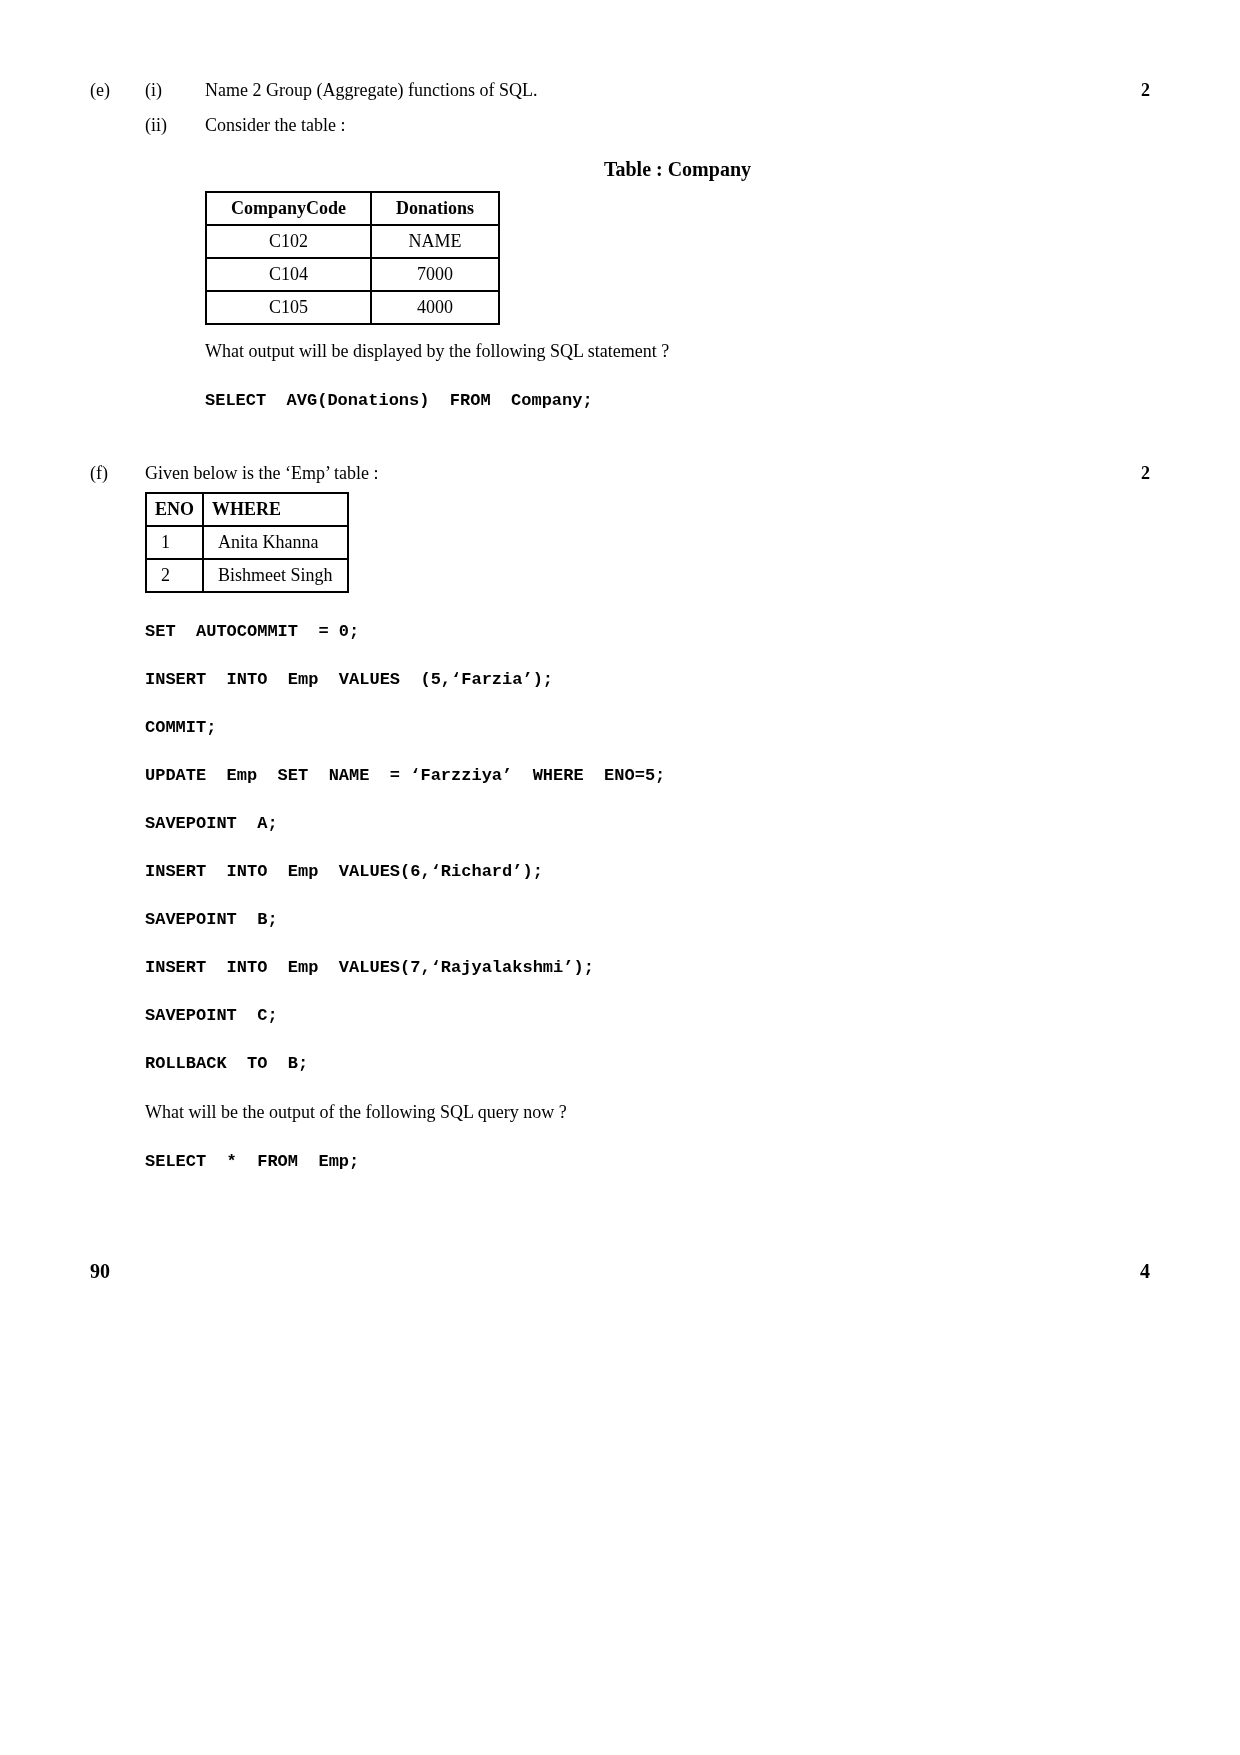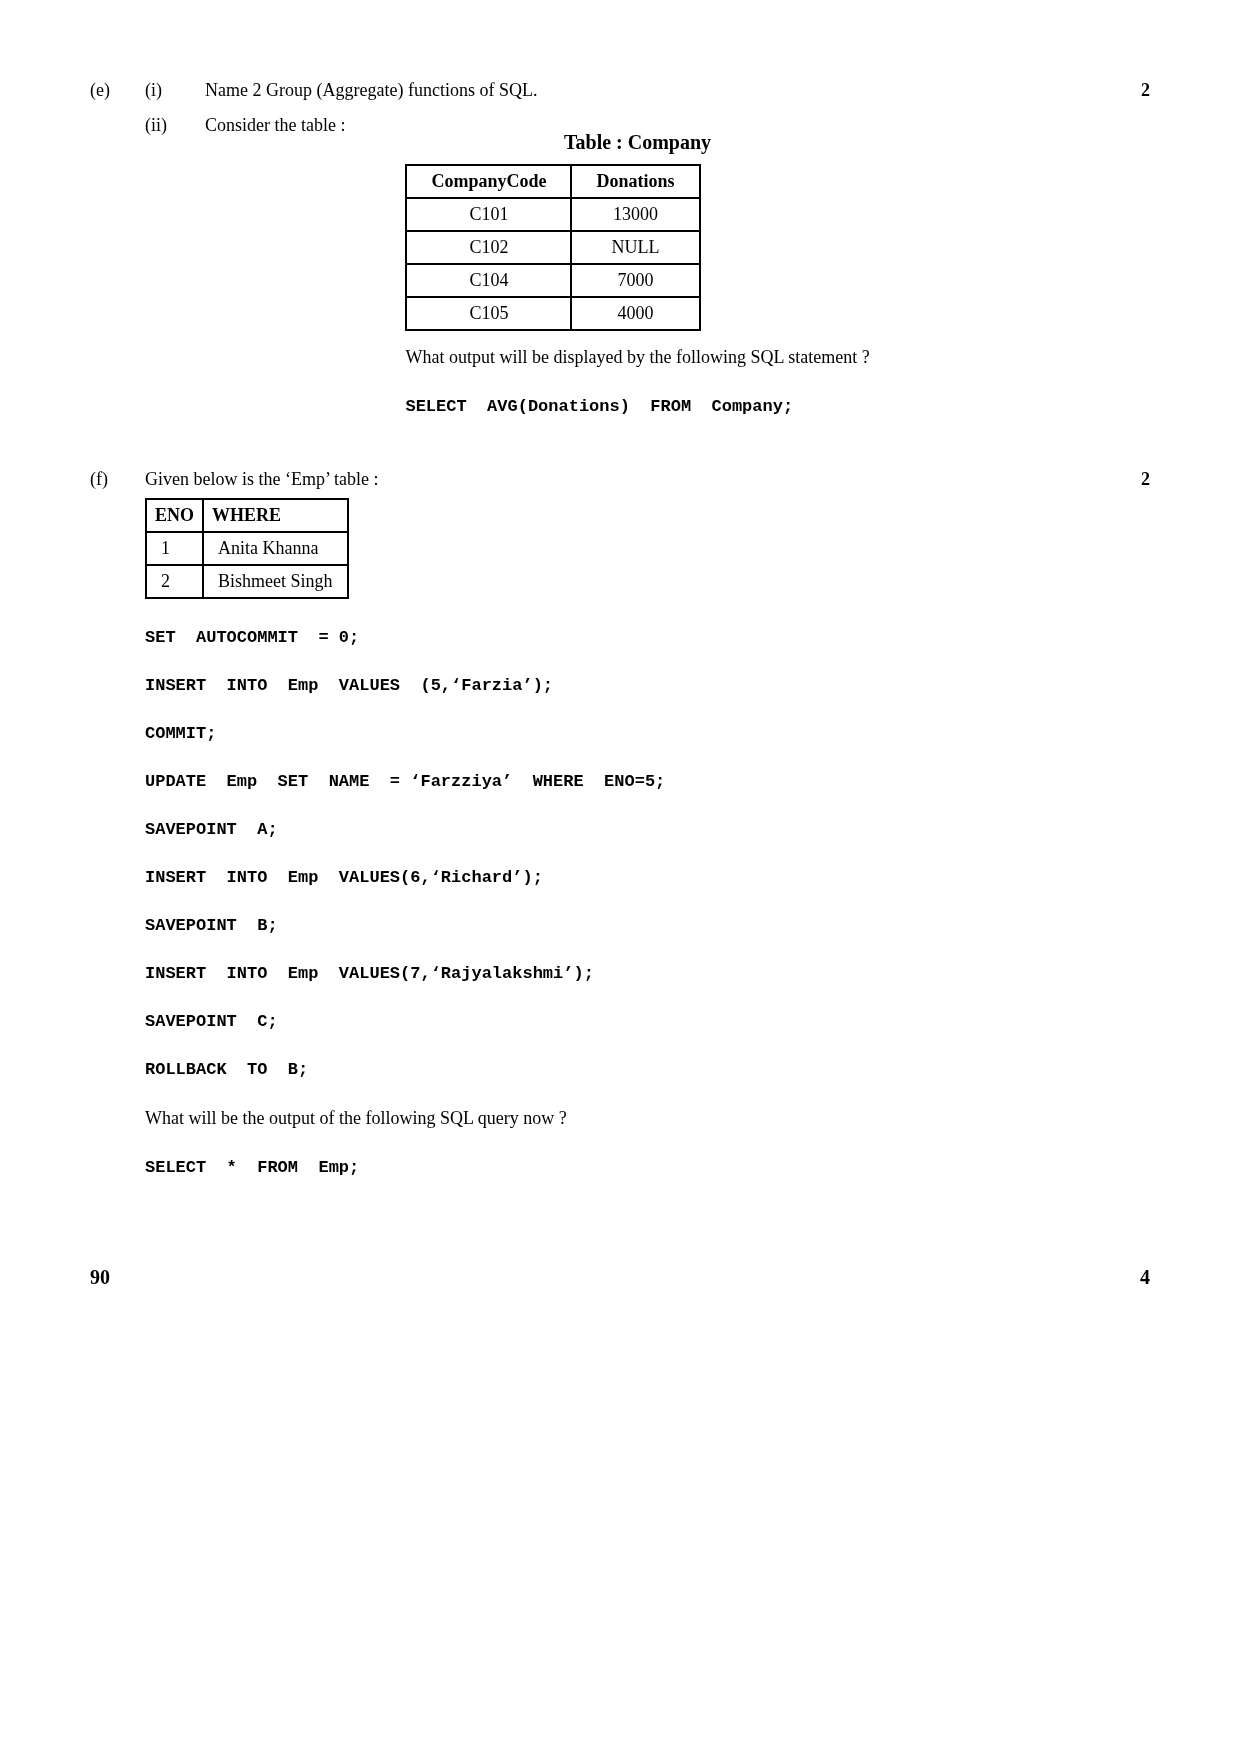--- a/index.html
+++ b/index.html
@@ -97,21 +97,21 @@
       font-weight: bold;
     }
 
     .sub-i {
       display: flex;
       margin-bottom: 14px;
     }
 
     .sub-ii {
       display: flex;
-      flex-direction: row;
+      flex-direction: column;
       margin-bottom: 8px;
     }
 
     .sub-ii-header {
       display: flex;
       margin-bottom: 6px;
     }
 
     .roman-label {
       min-width: 60px;
@@ -167,26 +167,22 @@
 
           <table>
             <thead>
               <tr>
                 <th>CompanyCode</th>
                 <th>Donations</th>
               </tr>
             </thead>
             <tbody>
               <tr>
-                <td>C101</td>
-                <td>13000</td>
-              </tr>
-              <tr>
                 <td>C102</td>
-                <td>NULL</td>
+                <td>NAME</td>
               </tr>
               <tr>
                 <td>C104</td>
                 <td>7000</td>
               </tr>
               <tr>
                 <td>C105</td>
                 <td>4000</td>
               </tr>
             </tbody>

